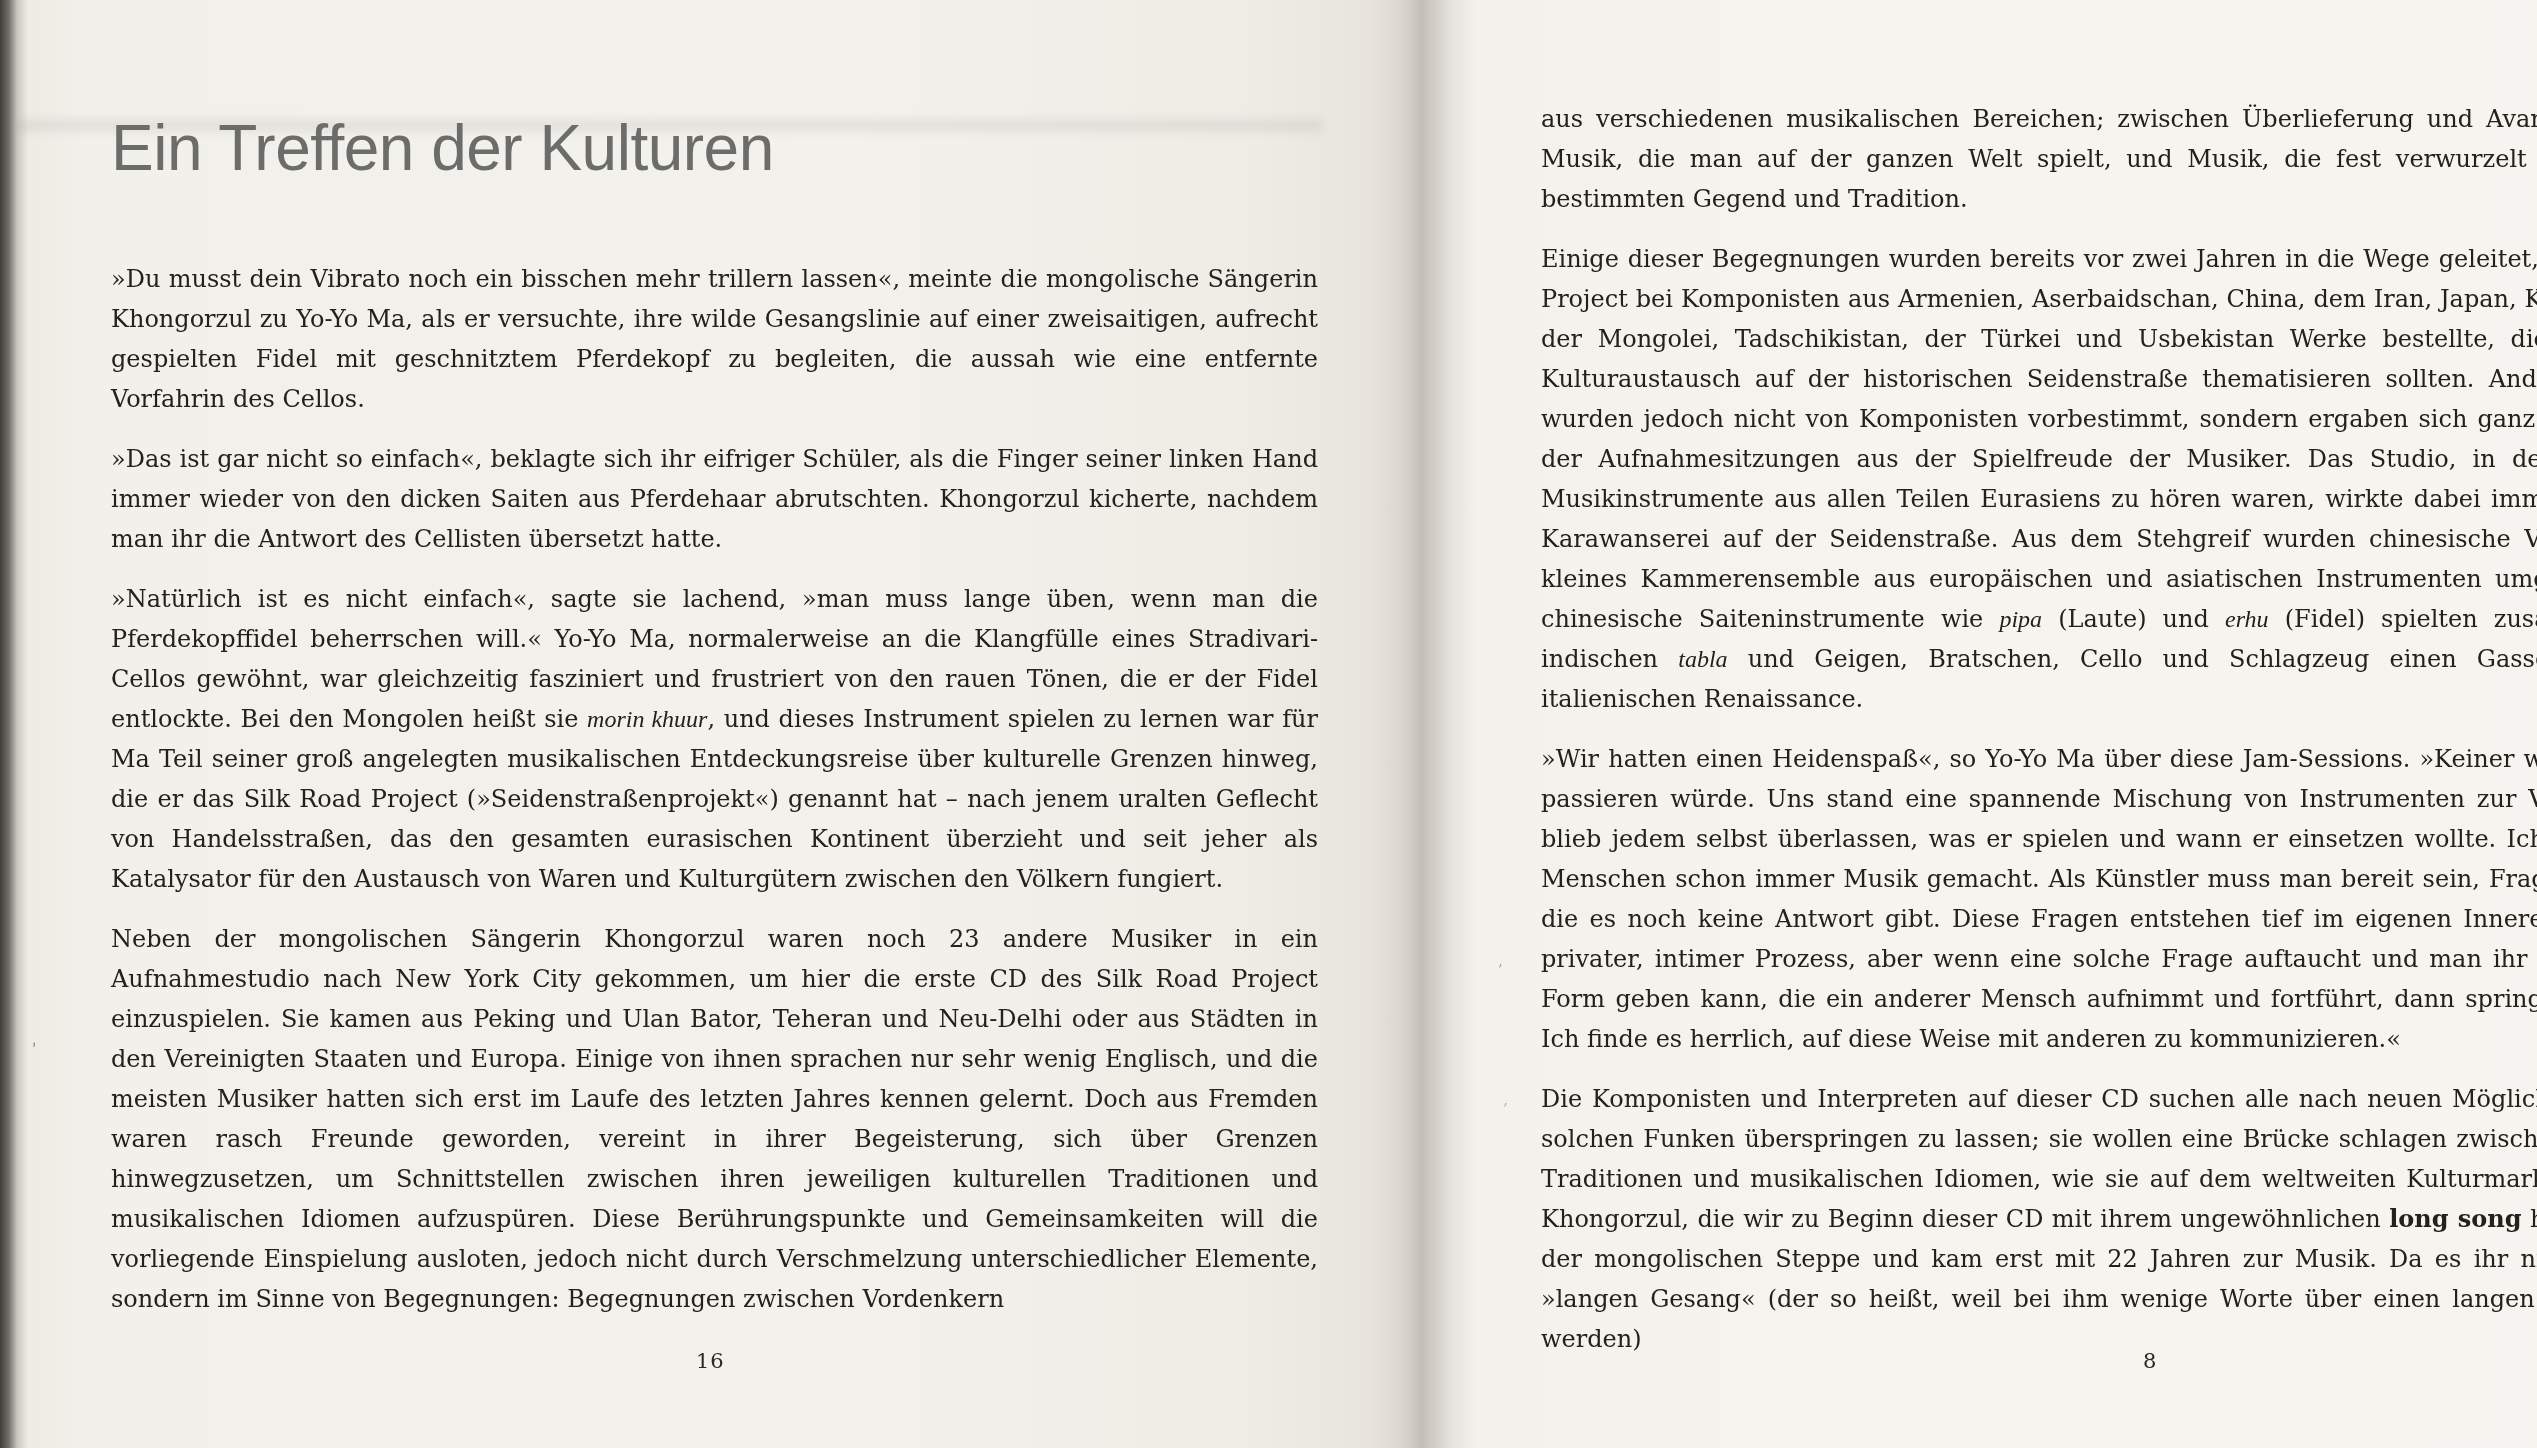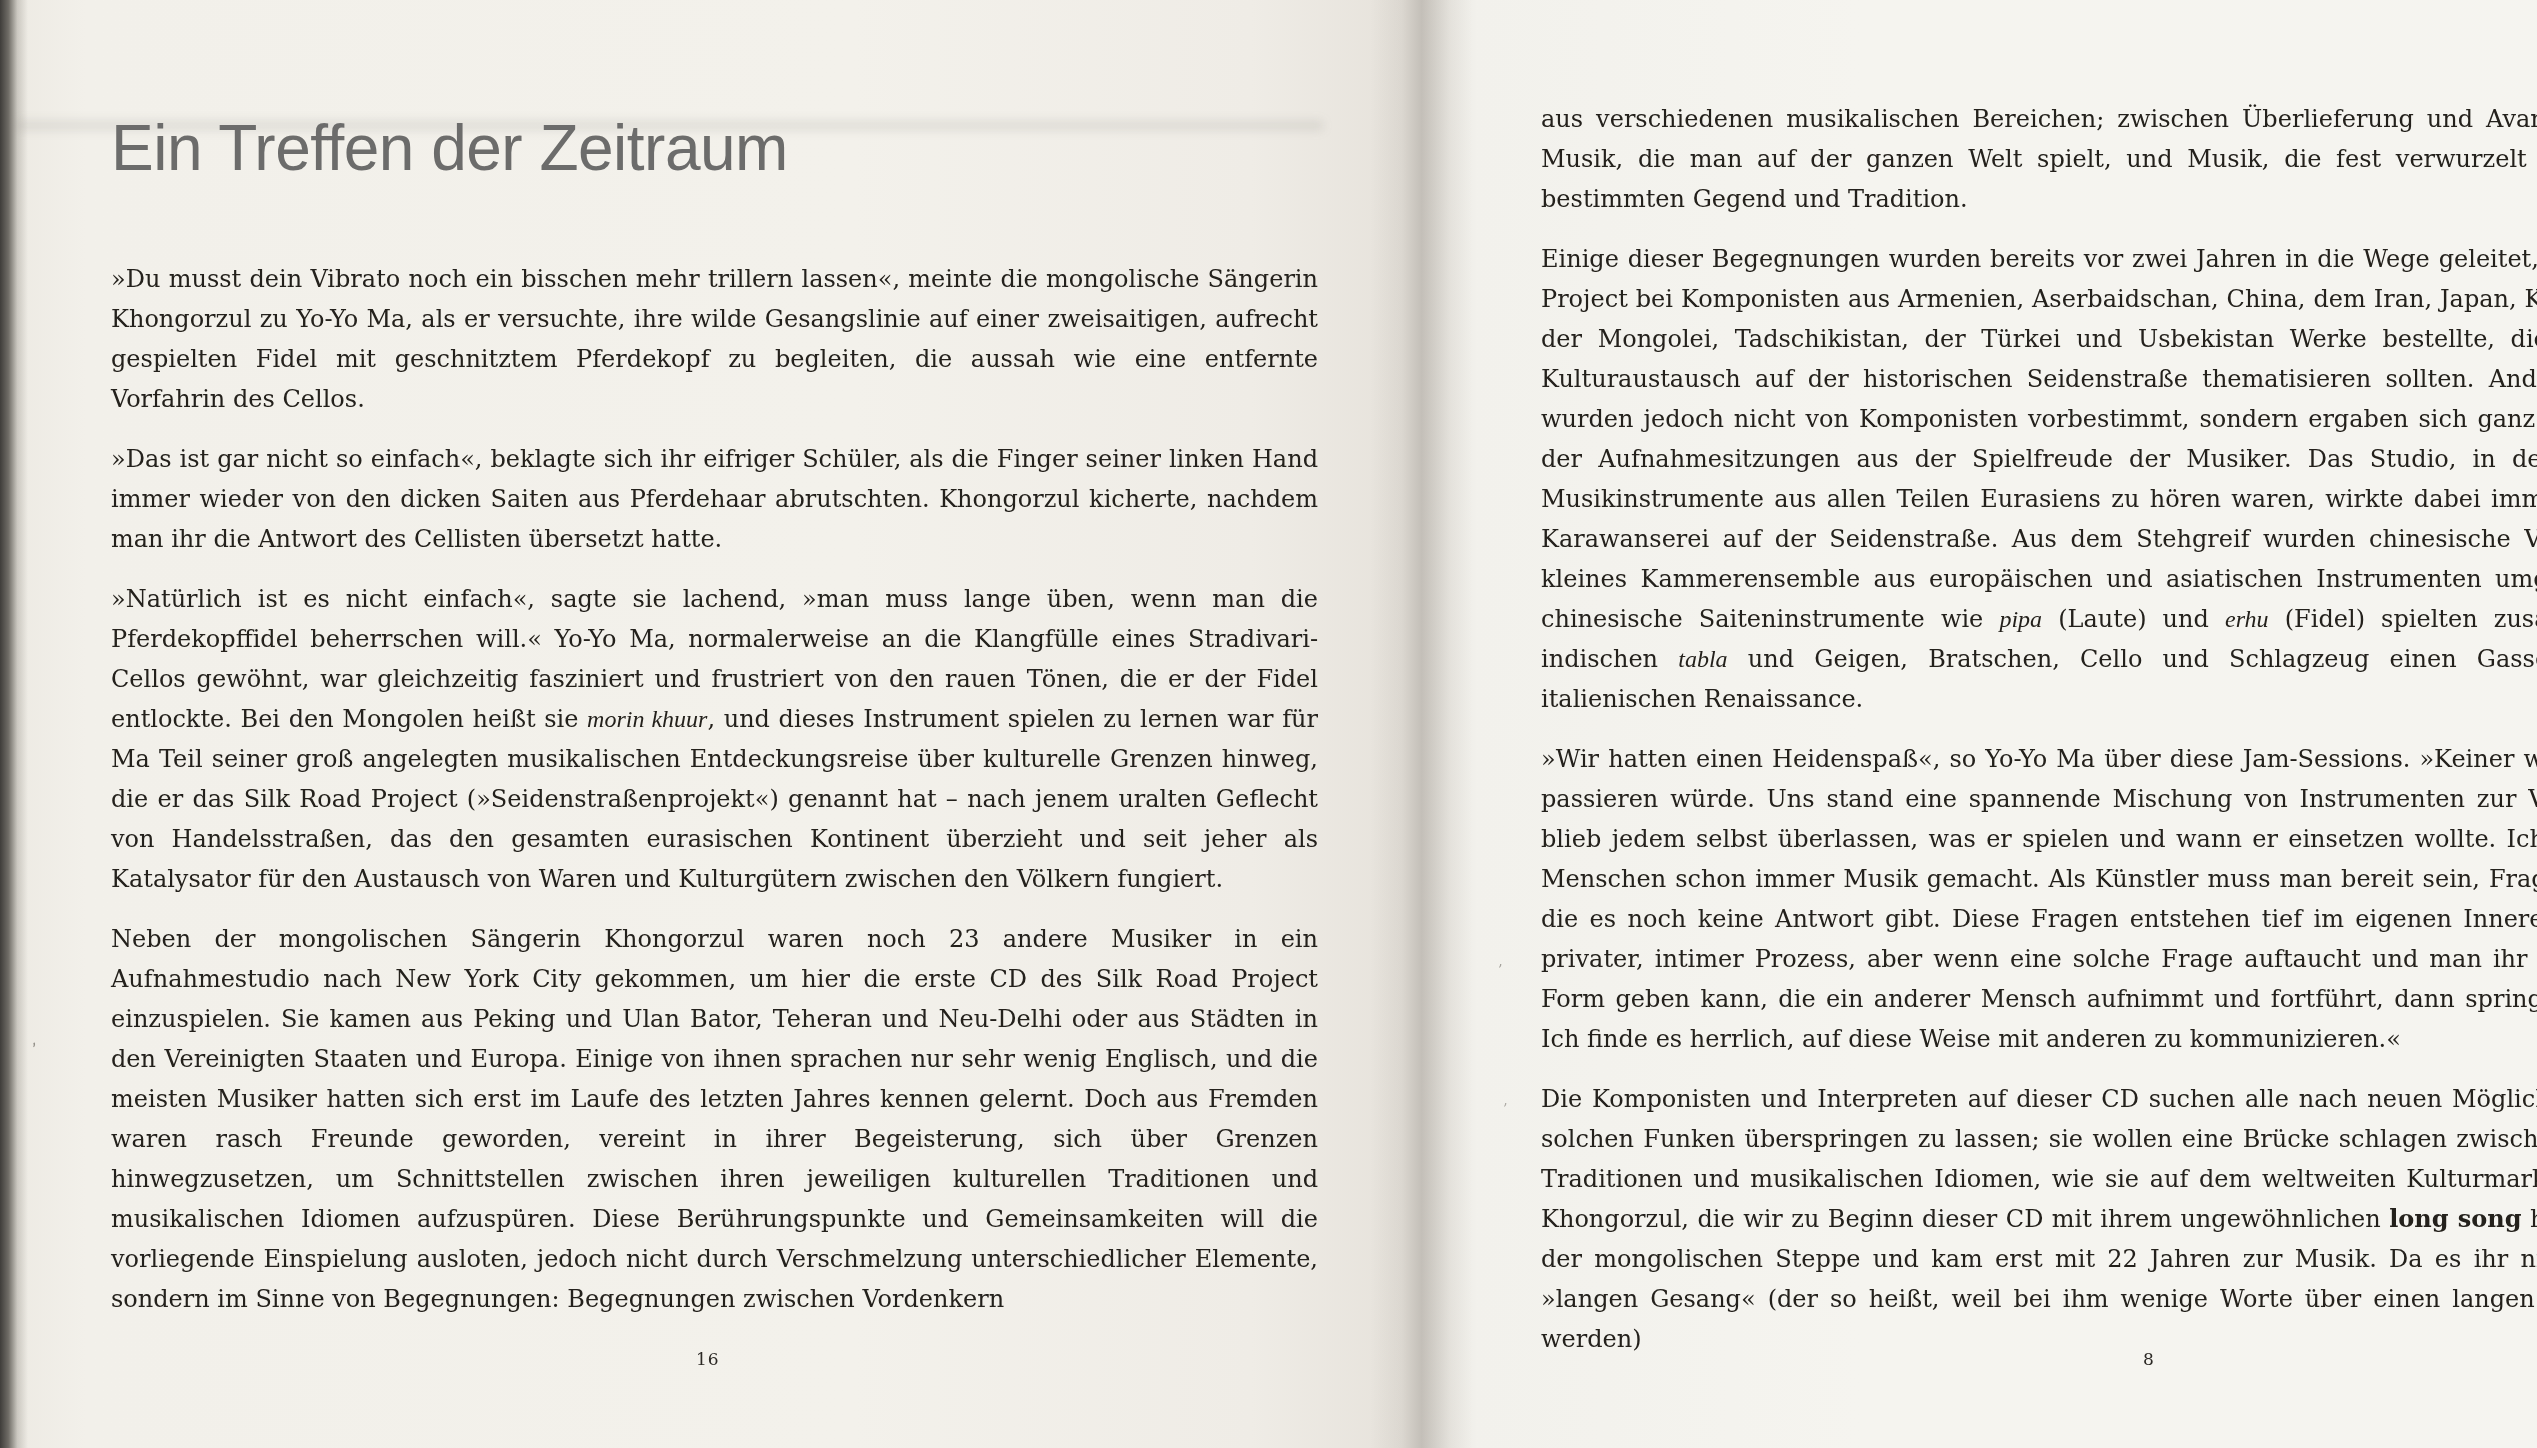--- a/index.html
+++ b/index.html
@@ -92,39 +92,39 @@
   .text-col p {
     margin: 0 0 20px 0;
   }
   .text-col p:last-child { margin-bottom: 0; }
   .it { font-style: italic; font-family: Liberation Serif, serif; }
   .bd { font-weight: bold; }
   .page-number {
     position: absolute;
     top: 1349px;
     font-family: "DejaVu Serif", serif;
-    font-size: 17px;
+    font-size: 21px;
     color: #2c2925;
     letter-spacing: 1px;
   }
   .page-number-left  { left: 696px; }
   .page-number-right { left: 2143px; }
 </style>
 </head>
 <body>
 
 <div class="spread">
 
   <div class="page-left"></div>
   <div class="page-right"></div>
 
   <div class="scan-smudge-title"></div>
 
   <div class="text-col text-col-left">
-    <h1 class="page-title">Ein Treffen der Zeitraum</h1>
+    <h1 class="page-title">Ein Treffen der Kulturen</h1>
     <div>
         <p><span>»Du musst dein Vibrato noch ein bisschen mehr trillern lassen«, meinte die mongolische Sängerin Khongorzul zu Yo-Yo Ma, als er versuchte, ihre wilde Gesangslinie auf einer zweisaitigen, aufrecht gespielten Fidel mit geschnitztem Pferdekopf zu begleiten, die aussah wie eine entfernte Vorfahrin des Cellos.</span></p>
         <p><span>»Das ist gar nicht so einfach«, beklagte sich ihr eifriger Schüler, als die Finger seiner linken Hand immer wieder von den dicken Saiten aus Pferdehaar abrutschten. Khongorzul kicherte, nachdem man ihr die Antwort des Cellisten übersetzt hatte.</span></p>
         <p><span>»Natürlich ist es nicht einfach«, sagte sie lachend, »man muss lange üben, wenn man die Pferdekopffidel beherrschen will.« Yo-Yo Ma, normalerweise an die Klangfülle eines Stradivari-Cellos gewöhnt, war gleichzeitig fasziniert und frustriert von den rauen Tönen, die er der Fidel entlockte. Bei den Mongolen heißt sie </span><span class="it">morin khuur</span><span>, und dieses Instrument spielen zu lernen war für Ma Teil seiner groß angelegten musikalischen Entdeckungsreise über kulturelle Grenzen hinweg, die er das Silk Road Project (»Seidenstraßenprojekt«) genannt hat – nach jenem uralten Geflecht von Handelsstraßen, das den gesamten eurasischen Kontinent überzieht und seit jeher als Katalysator für den Austausch von Waren und Kulturgütern zwischen den Völkern fungiert.</span></p>
         <p><span>Neben der mongolischen Sängerin Khongorzul waren noch 23 andere Musiker in ein Aufnahmestudio nach New York City gekommen, um hier die erste CD des Silk Road Project einzuspielen. Sie kamen aus Peking und Ulan Bator, Teheran und Neu-Delhi oder aus Städten in den Vereinigten Staaten und Europa. Einige von ihnen sprachen nur sehr wenig Englisch, und die meisten Musiker hatten sich erst im Laufe des letzten Jahres kennen gelernt. Doch aus Fremden waren rasch Freunde geworden, vereint in ihrer Begeisterung, sich über Grenzen hinwegzusetzen, um Schnittstellen zwischen ihren jeweiligen kulturellen Traditionen und musikalischen Idiomen aufzuspüren. Diese Berührungspunkte und Gemeinsamkeiten will die vorliegende Einspielung ausloten, jedoch nicht durch Verschmelzung unterschiedlicher Elemente, sondern im Sinne von Begegnungen: Begegnungen zwischen Vordenkern</span></p>
       </div>
   </div>
 
   <div class="text-col text-col-right">
     <div>

